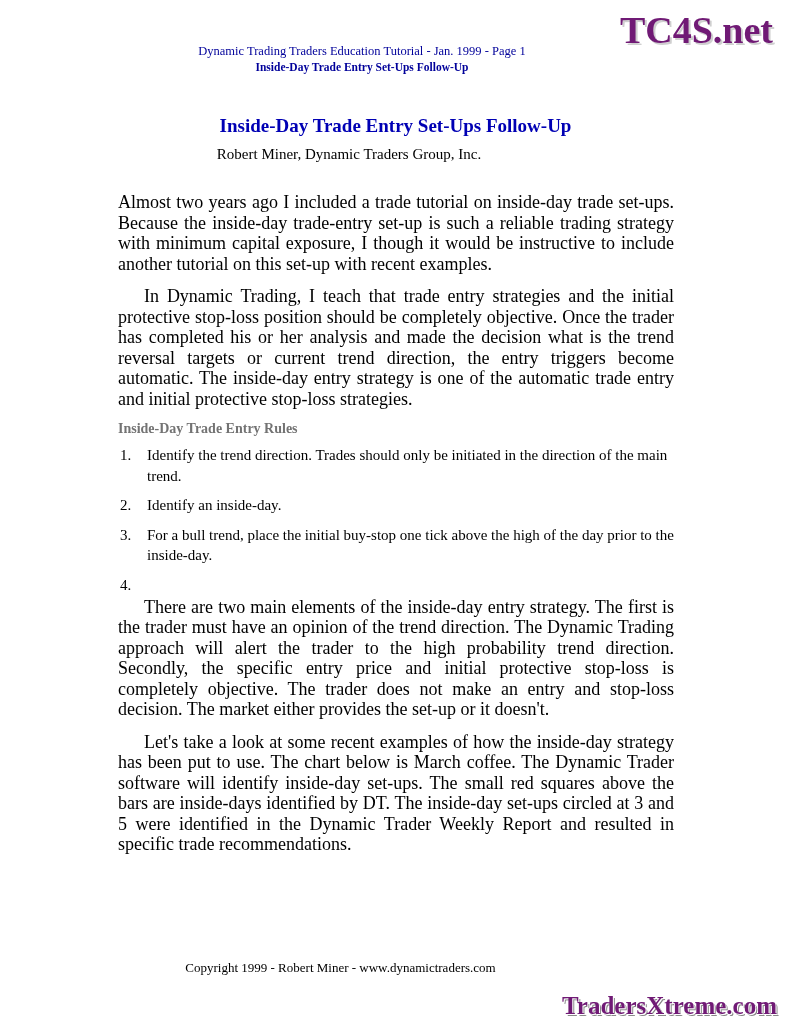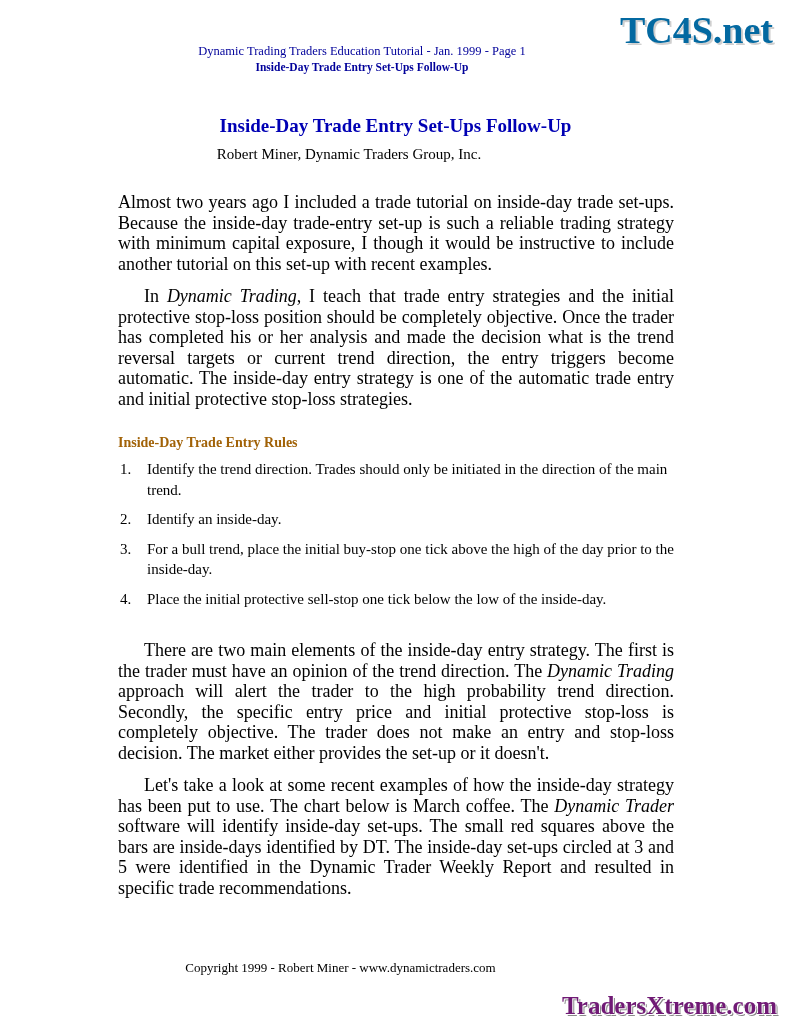--- a/index.html
+++ b/index.html
@@ -24,21 +24,21 @@
   }
   
   .wm-top {
     position: absolute;
     right: 18px;
     top: 8px;
     font-family: "Liberation Serif", serif;
     font-weight: bold;
     font-size: 38px;
     letter-spacing: 0px;
-    color: #0369a1;
+    color: #701a75;
     text-shadow: 2px 2px 0 #cfcfcf;
     white-space: nowrap;
   }
   
   .hdr {
     position: absolute;
     left: 0;
     top: 44px;
     width: 724px;
     text-align: center;
@@ -91,22 +91,22 @@
   }
   p.para + p.para {
     margin-top: 12px;
   }
   p.indent {
     text-indent: 26px;
   }
   .sect-head {
     font-size: 14px;
     font-weight: bold;
-    color: #a16207;
-    margin-top: 26px;
+    color: #737373;
+    margin-top: 12px;
     margin-bottom: 8px;
   }
   ol.rules {
     margin: 0;
     padding: 0;
     list-style: none;
   }
   ol.rules li {
     position: relative;
     padding-left: 29px;
@@ -153,21 +153,21 @@
     position: absolute;
     right: 14px;
     bottom: 4px;
     font-family: "Liberation Serif", serif;
     font-weight: bold;
     font-size: 25px;
     color: #701a75;
     text-shadow: 1px 1px 0 #ffffff, 2px 2px 0 #888888;
     white-space: nowrap;
   }
-  .ital { font-style: italic; }
+  .ital { }
 </style>
 </head>
 <body>
 
 <div class="page">
 
   <div class="wm-top">TC4S.net</div>
 
   <div class="hdr">
     <div class="hdr-line1">Dynamic Trading Traders Education Tutorial - Jan. 1999 - Page 1</div>
@@ -182,21 +182,21 @@
     <p class="para">Almost two years ago I included a trade tutorial on inside-day trade set-ups. Because the inside-day trade-entry set-up is such a reliable trading strategy with minimum capital exposure, I though it would be instructive to include another tutorial on this set-up with recent examples.</p>
 
     <p class="para indent"><span>In </span><span class="ital">Dynamic Trading</span><span>, I teach that trade entry strategies and the initial protective stop-loss position should be completely objective. Once the trader has completed his or her analysis and made the decision what is the trend reversal targets or current trend direction, the entry triggers become automatic. The inside-day entry strategy is one of the automatic trade entry and initial protective stop-loss strategies.</span></p>
 
     <div class="sect-head">Inside-Day Trade Entry Rules</div>
 
     <ol class="rules">
       <li><span class="num">1.</span><span>Identify the trend direction. Trades should only be initiated in the direction of the main trend.</span></li>
       <li><span class="num">2.</span><span>Identify an inside-day.</span></li>
       <li><span class="num">3.</span><span>For a bull trend, place the initial buy-stop one tick above the high of the day prior to the inside-day.</span></li>
-      <li><span class="num">4.</span><span>Place the initial protective sell-stop one tick below the low of the inside-day.</span></li>
+      <li><span class="num">4.</span></li>
     </ol>
 
     <div class="gap-after-rules"></div>
 
     <p class="para indent"><span>There are two main elements of the inside-day entry strategy. The first is the trader must have an opinion of the trend direction. The </span><span class="ital">Dynamic Trading</span><span> approach will alert the trader to the high probability trend direction. Secondly, the specific entry price and initial protective stop-loss is completely objective. The trader does not make an entry and stop-loss decision. The market either provides the set-up or it doesn't.</span></p>
 
     <p class="para indent"><span>Let's take a look at some recent examples of how the inside-day strategy has been put to use. The chart below is March coffee. The </span><span class="ital">Dynamic Trader</span><span> software will identify inside-day set-ups. The small red squares above the bars are inside-days identified by DT. The inside-day set-ups circled at 3 and 5 were identified in the Dynamic Trader Weekly Report and resulted in specific trade recommendations.</span></p>
 
   </div>
 

